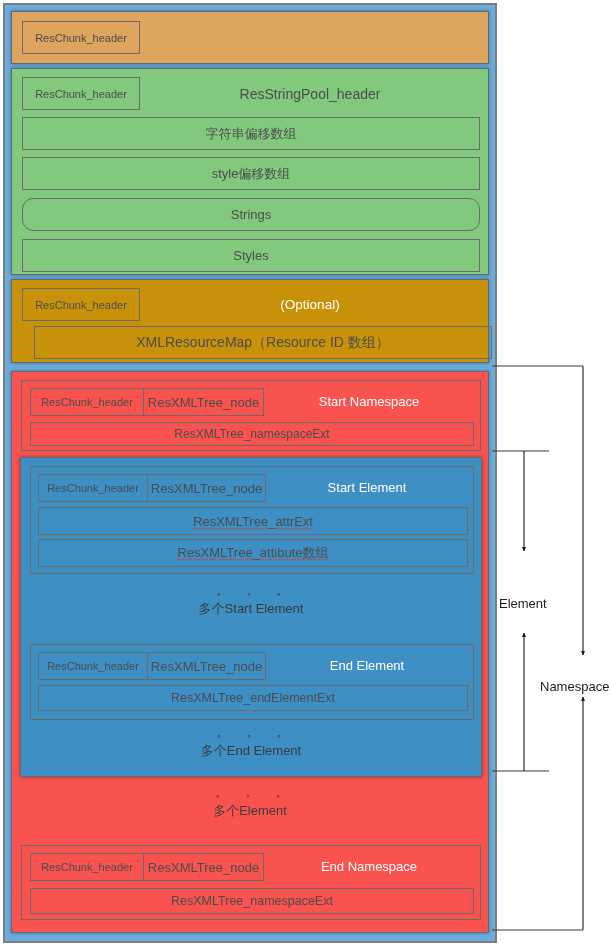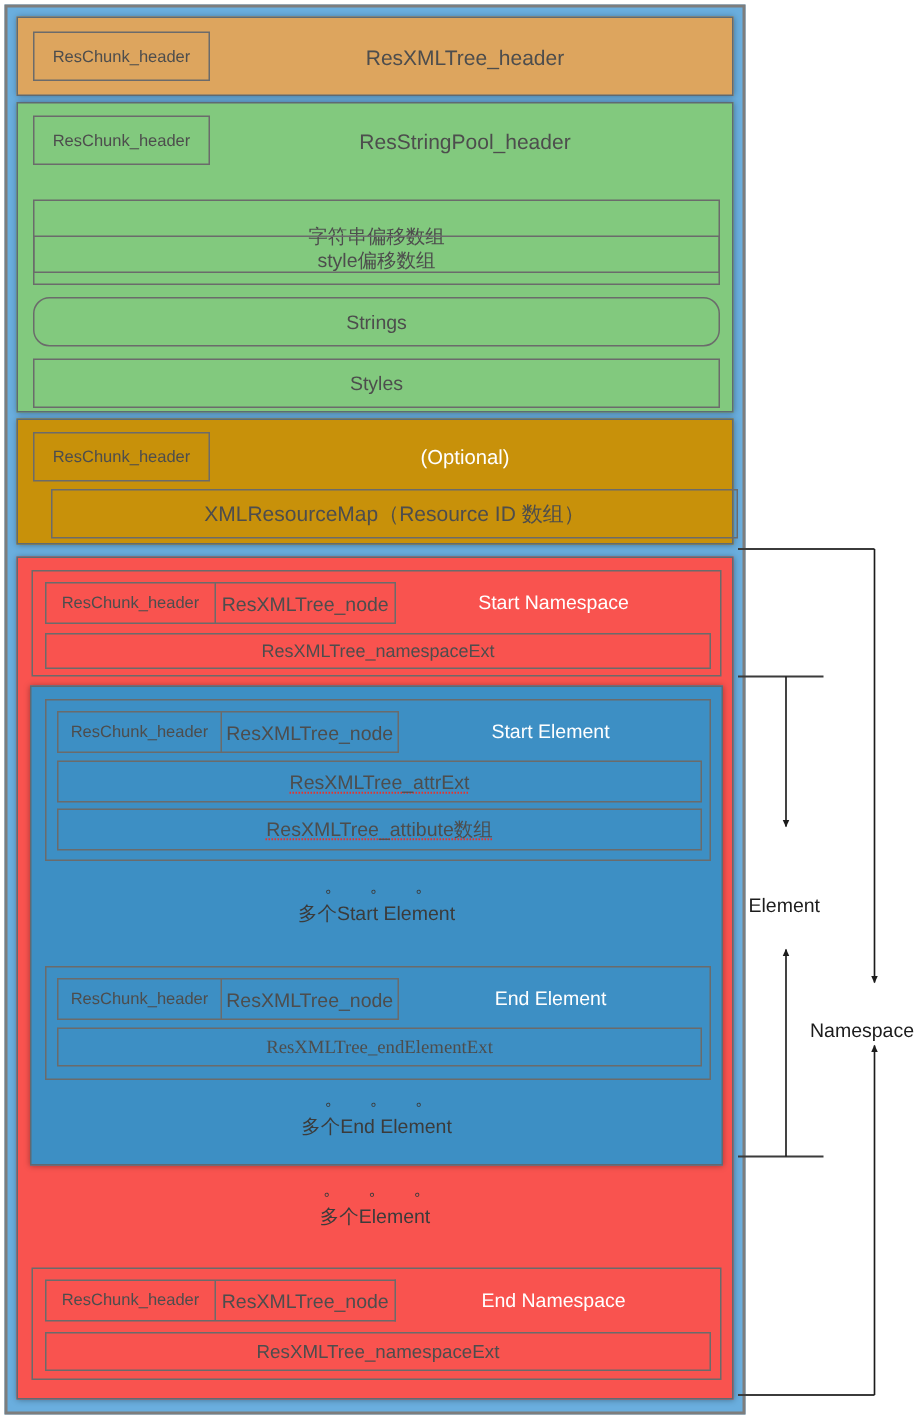--- a/index.html
+++ b/index.html
@@ -84,34 +84,33 @@
 </head>
 <body>
 
 <div id="diagram">
 
   <div class="chunk orange" style="left:6px;top:6px;width:478px;height:53px;">
     <div class="row" style="left:10px;top:9px;width:458px;height:33px;border:none;">
       <div class="subbox" style="width:118px;">
         <span>ResChunk_header</span>
       </div>
-      <div class="center" style="font-size:14px;">ResXMLTree_header</div>
     </div>
   </div>
 
   <div class="chunk green" style="left:6px;top:63px;width:478px;height:207px;">
 
     <div class="row" style="left:10px;top:8px;width:458px;height:33px;border:none;">
       <div class="subbox" style="width:118px;">
         <span>ResChunk_header</span>
       </div>
       <div class="center" style="font-size:14px;">ResStringPool_header</div>
     </div>
 
-    <div class="row" style="left:10px;top:48px;width:458px;height:49px;margin-top:16px;">
+    <div class="row" style="left:10px;top:48px;width:458px;height:33px;">
       <div class="center">字符串偏移数组</div>
     </div>
     <div class="row" style="left:10px;top:88px;width:458px;height:33px;">
       <div class="center">style偏移数组</div>
     </div>
     <div class="row" style="left:10px;top:129px;width:458px;height:33px;border-radius:11px;">
       <div class="center">Strings</div>
     </div>
     <div class="row" style="left:10px;top:170px;width:458px;height:33px;">
       <div class="center">Styles</div>
@@ -179,21 +178,21 @@
       <div class="row" style="left:9px;top:186px;width:444px;height:76px;">
         <div style="position:absolute;left:7px;top:7px;width:430px;height:28px;display:flex;">
           <div class="subbox" style="width:110px;">
             <span>ResChunk_header</span>
           </div>
           <div class="subbox" style="width:118px;border-left:none;font-size:13px;">
             <span>ResXMLTree_node</span>
           </div>
           <div class="tag" style="flex:1;line-height:28px;">End Element</div>
         </div>
-        <div class="row" style="left:7px;top:40px;width:430px;height:26px;font-family:Liberation Serif, serif;">
+        <div class="row" style="left:7px;top:40px;width:430px;height:26px;">
           <div class="center" style="font-size:12.5px;">ResXMLTree_endElementExt</div>
         </div>
       </div>
 
       <div class="repeat" style="top:274px;">
         <span class="dots">∘ ∘ ∘</span>
         <span>多个End Element</span>
       </div>
     </div>
 

